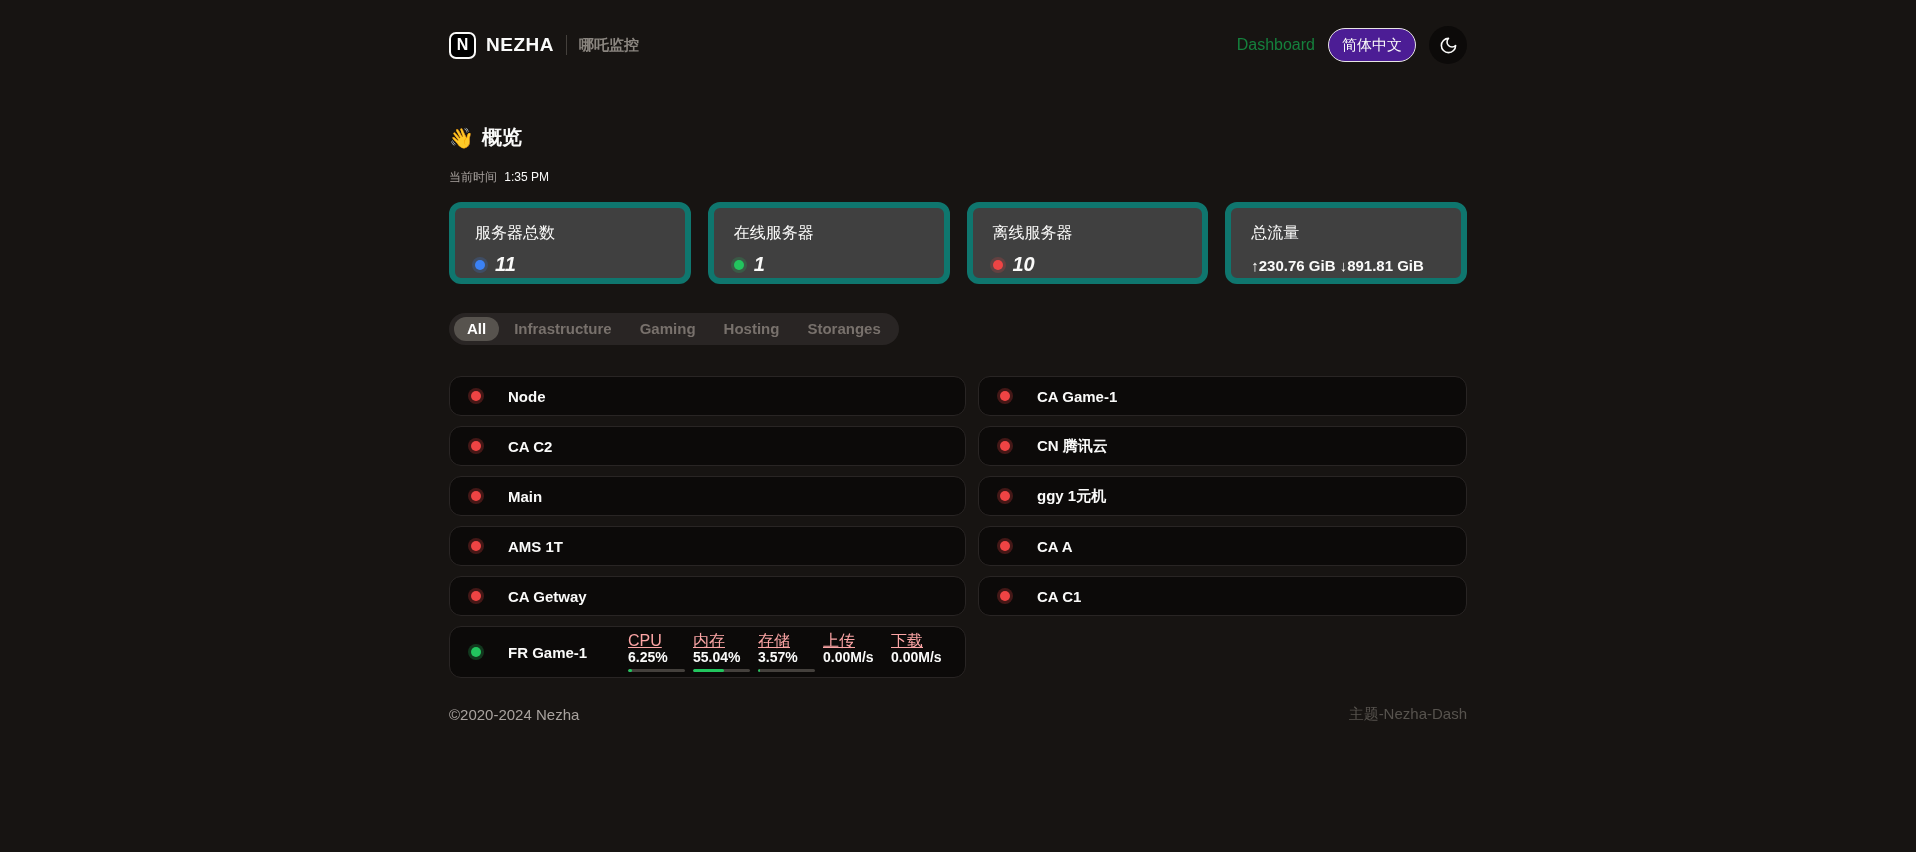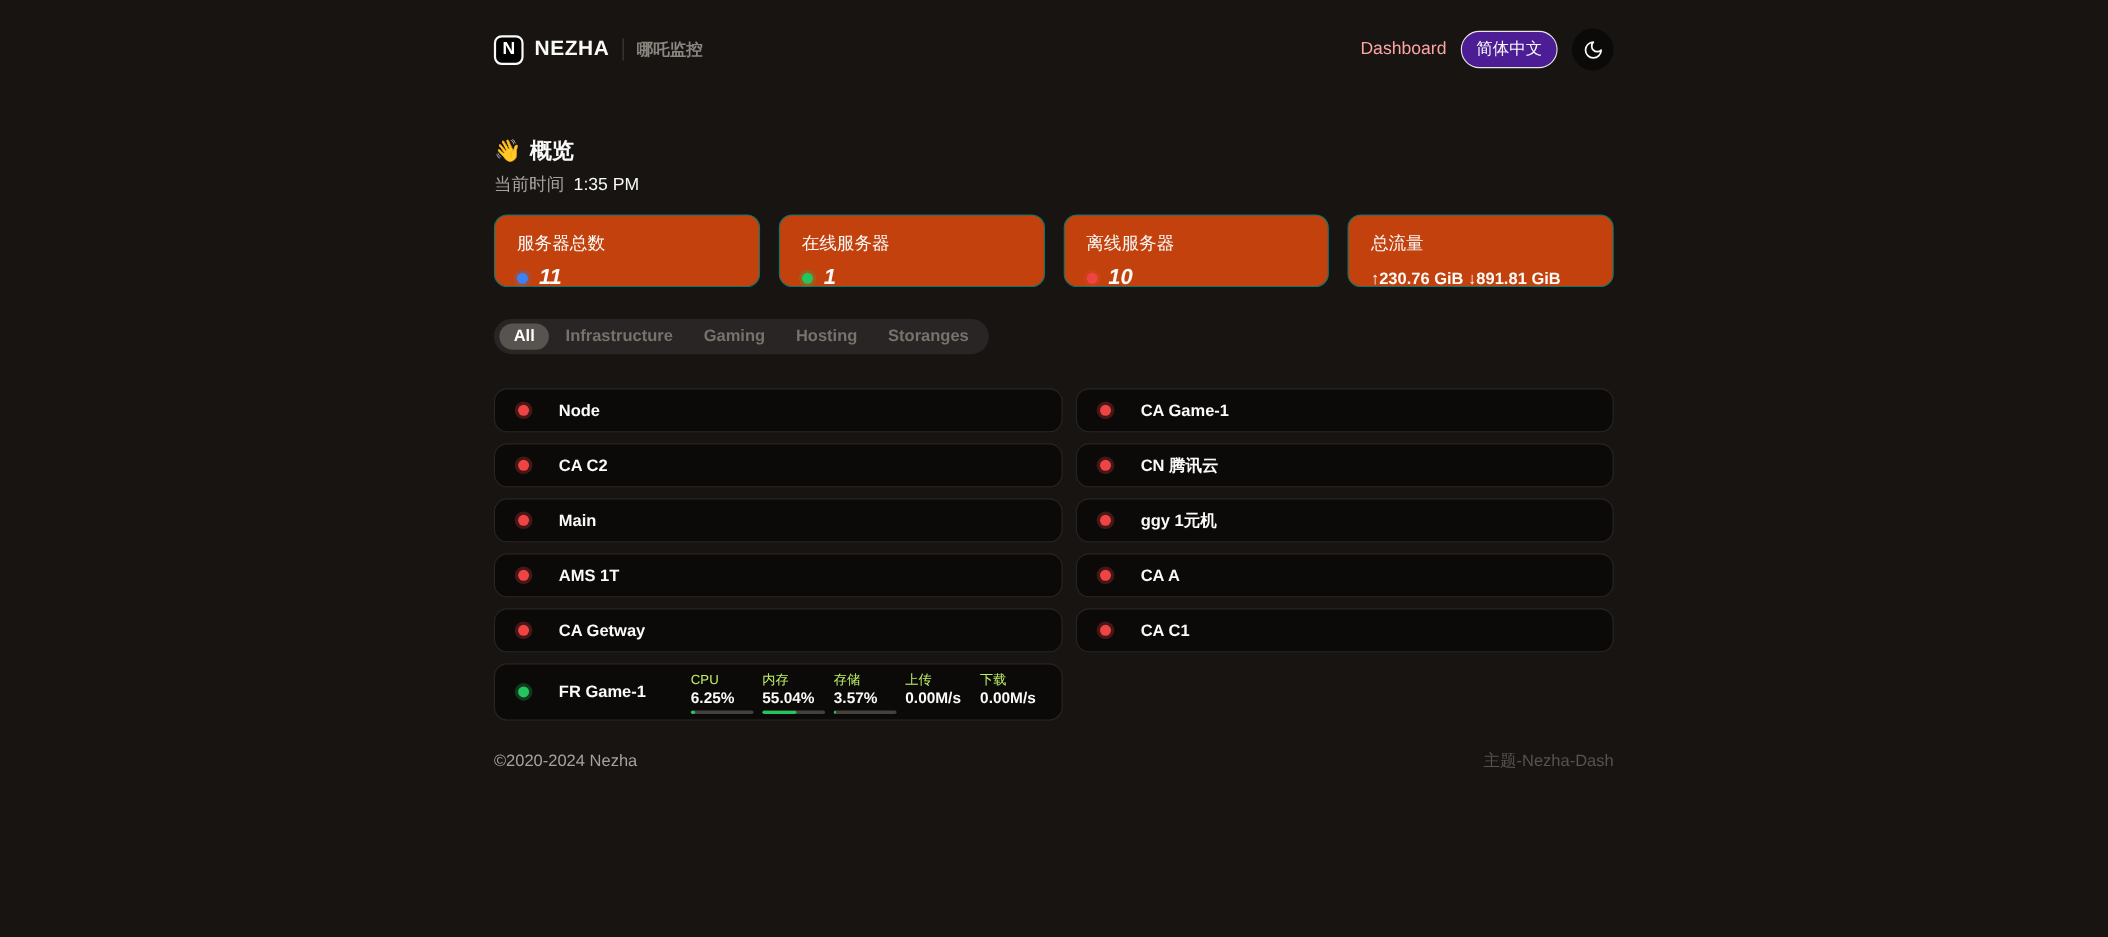--- a/index.html
+++ b/index.html
@@ -17,43 +17,43 @@
   .logo-group { display:flex; align-items:center; gap:10px; cursor:pointer; }
   .logo-box {
     width:27px; height:27px; background:#000; border:2px solid #fafaf9; border-radius:7px;
     display:flex; align-items:center; justify-content:center;
     font-weight:bold; font-size:16px; color:#fff; line-height:1;
   }
   .logo-text { font-size:19px; font-weight:600; letter-spacing:0.5px; color:#fafaf9; }
   .logo-sep { width:1px; height:20px; background:#44403c; margin:0 2px; }
   .logo-sub { font-size:15px; font-weight:600; color:#8a857f; }
   .header-right { display:flex; align-items:center; gap:13px; }
-  .nav-link { color:#fca5a5; font-size:16px; text-decoration:none; cursor:pointer; }
+  .nav-link { color:#15803d; font-size:16px; text-decoration:none; cursor:pointer; }
   .lang-btn {
     background:#4c1d95; border:1.5px solid #e7e5e4; border-radius:9999px;
     color:#fafaf9; font-size:15px; font-weight:500; padding:7px 13px;
     cursor:pointer; font-family:inherit; line-height:1.2;
   }
   .theme-btn {
     width:38px; height:38px; border-radius:50%; background:#0c0a09; border:none;
     color:#fafaf9; display:flex; align-items:center; justify-content:center; cursor:pointer;
   }
   .theme-btn svg { width:19px; height:19px; }
 
   
   main h1 { margin-top:60px; font-size:20px; font-weight:bold; display:flex; align-items:center; gap:8px; }
-  .time-row { margin-top:7px; font-size:16px; }
+  .time-row { margin-top:18px; font-size:12px; }
   .time-label { color:#a8a29e; }
   .time-value { color:#fafaf9; font-weight:500; margin-left:4px; }
 
   
   .stat-cards { display:grid; grid-template-columns:repeat(4,1fr); gap:17px; margin-top:16px; }
   .stat-card {
-    background:#c2410c; border:1px solid #0f766e; border-radius:12px;
-    height:66px; padding:15px 20px; cursor:pointer;
+    background:#404040; border:6px solid #0f766e; border-radius:12px;
+    height:82px; padding:15px 20px; cursor:pointer;
   }
   .stat-card-label { font-size:16px; color:#fafaf9; }
   .stat-value-row { display:flex; align-items:center; gap:10px; margin-top:9px;font-style:italic; }
   .stat-num { font-size:20px; font-weight:bold; }
   .traffic-value { margin-top:13px; font-size:15px; font-weight:bold; }
   .dot { width:10px; height:10px; border-radius:50%; flex:none; display:inline-block; }
 
   
   .tab-bar {
     display:inline-flex; align-items:flex-end; gap:2px;
@@ -70,21 +70,21 @@
   .server-grid { display:grid; grid-template-columns:1fr 1fr; column-gap:12px; row-gap:10px; margin-top:31px; }
   .server-row {
     background:#0c0a09; border:1px solid #292524; border-radius:12px;
     min-height:40px; display:flex; align-items:center; padding:0 14px 0 21px; cursor:pointer;
   }
   .server-row.detailed { min-height:52px; }
   .server-name { margin-left:27px; font-size:15px; font-weight:bold; color:#fafaf9; width:120px; }
   .server-stats { display:flex; gap:8px; align-items:flex-start; }
   .stat-col { width:57px; }
   .stat-col.wide { width:60px; }
-  .stat-label { font-size:12px; color:#bef264; line-height:16px; }
+  .stat-label { font-size:16px; color:#fca5a5; line-height:16px;text-decoration:underline; }
   .stat-value { font-size:14px; font-weight:bold; color:#fafaf9; line-height:17px; }
   .bar { height:3px; width:57px; background:#44403c; border-radius:2px; margin-top:3px; overflow:hidden; }
   .bar-fill { height:100%; border-radius:2px; }
 
   
   footer { display:flex; justify-content:space-between; align-items:center; margin-top:27px; font-size:15px; padding-bottom:120px; }
   .footer-left { color:#a8a29e;text-align:right; }
   .footer-right { color:#57534e; text-decoration:none; cursor:pointer; }
 </style>
 </head>

